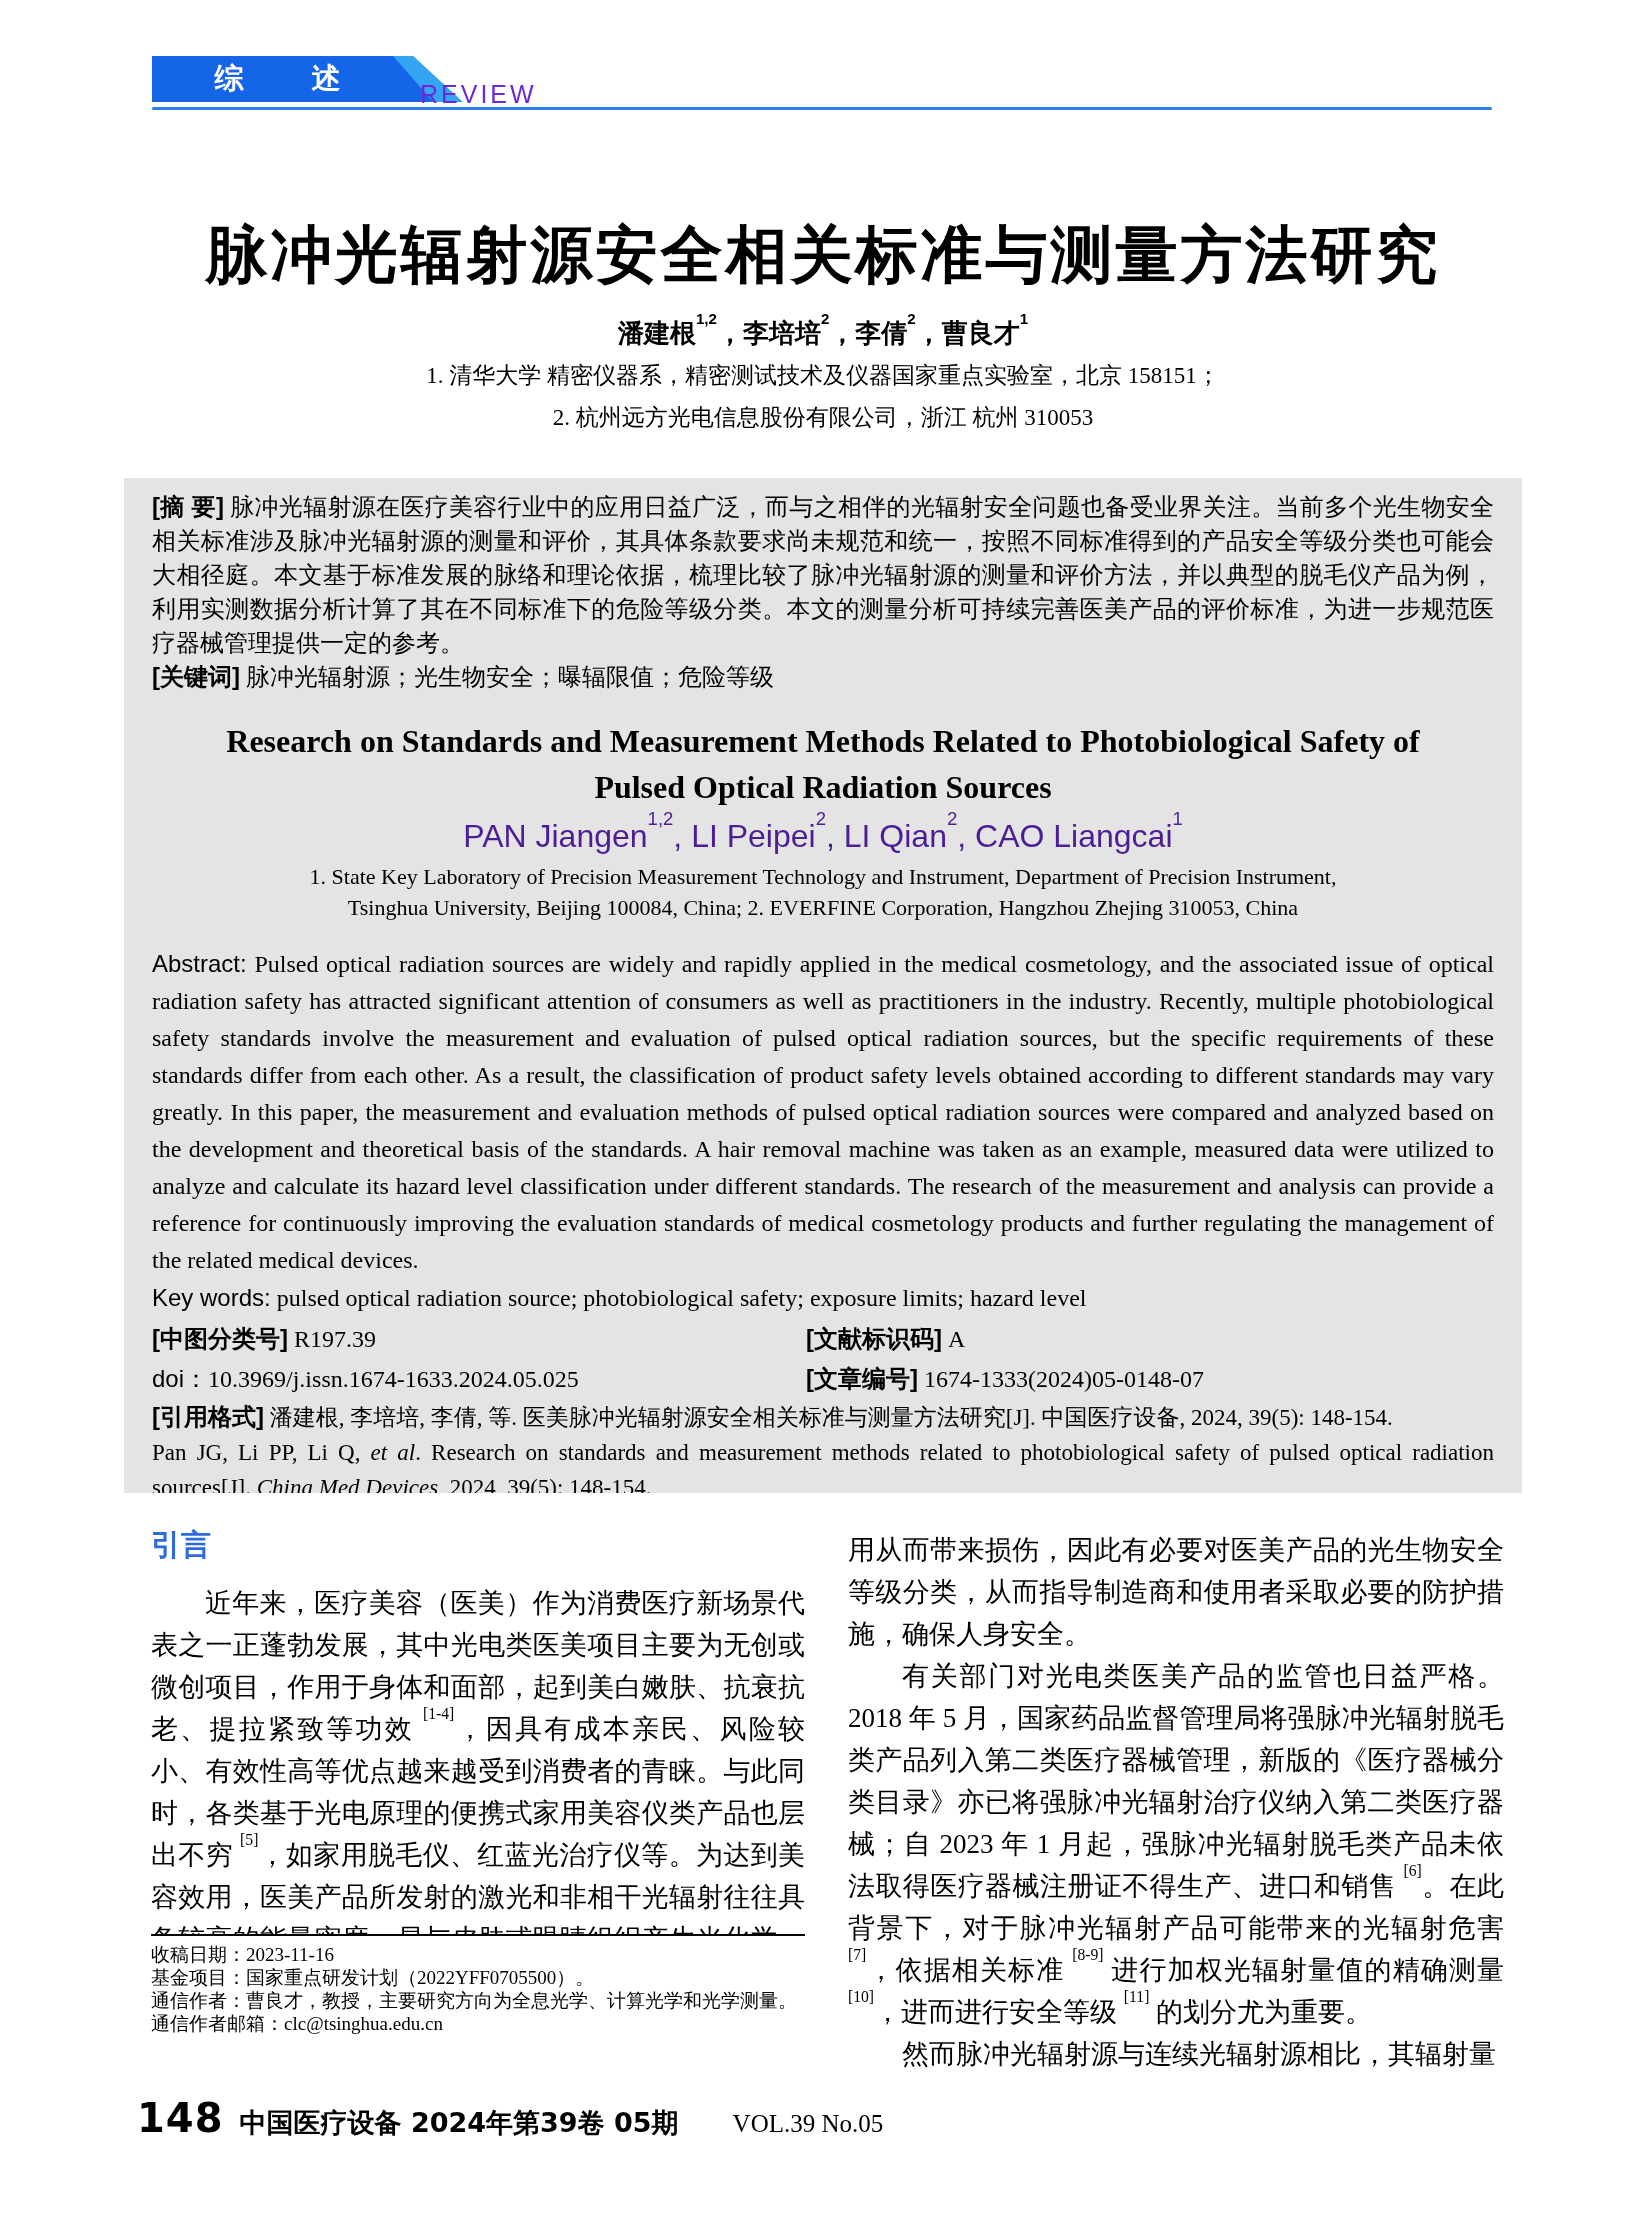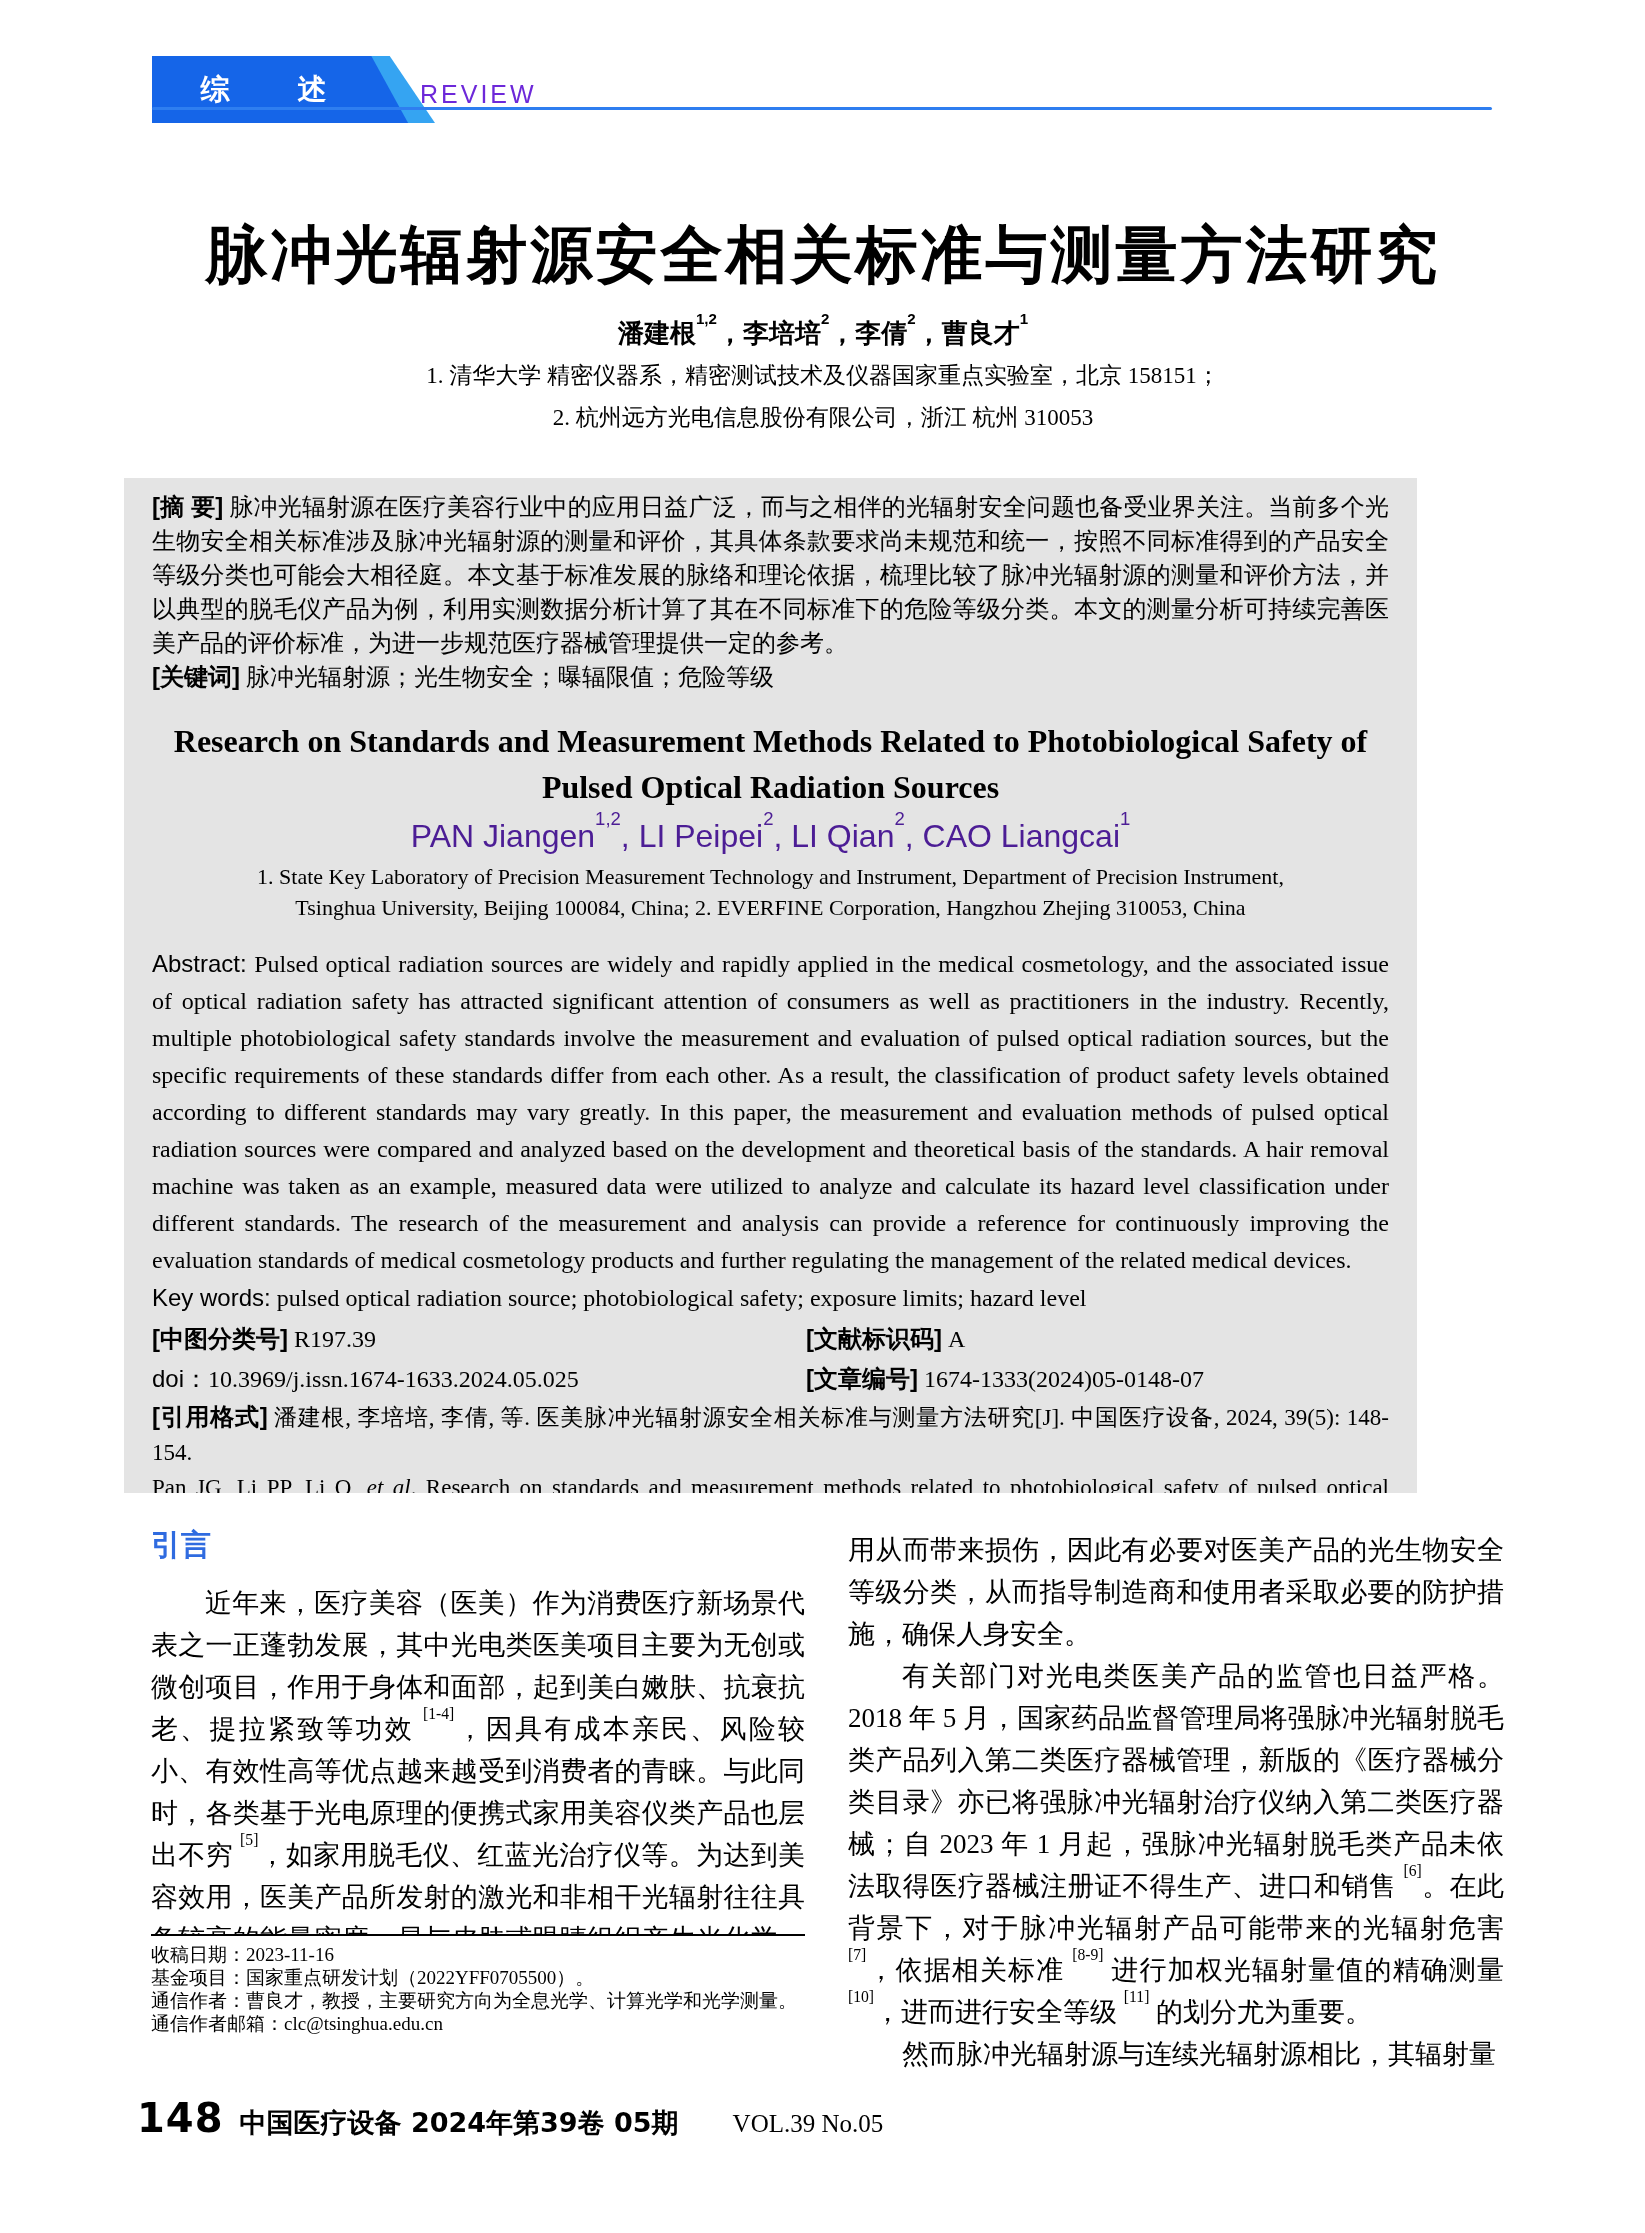--- a/index.html
+++ b/index.html
@@ -5,21 +5,21 @@
   html,body { margin:0; padding:0; background:#ffffff; }
   .page {
     position:relative; width:1646px; height:2234px; margin:0 auto;
     background:#ffffff; color:#000;
     font-family:"Liberation Sans","DejaVu Sans",sans-serif;
     overflow:hidden;
   }
   sup { font-size:0.58em; line-height:0; position:relative; top:-0.55em; }
 
   
-  .badge-wrap { position:absolute; left:152px; top:56px; width:283px; height:67px; }
+  .badge-wrap { position:absolute; left:152px; top:56px; width:283px; height:46px;padding-left:28px; }
   .badge-light { position:absolute; inset:0; background:#35a4f2;
     clip-path:polygon(0 0, 84% 0, 100% 100%, 0 100%); }
   .badge-dark { position:absolute; inset:0; background:#1565e8;
     clip-path:polygon(0 0, 77.5% 0, 90.5% 100%, 0 100%);
     display:flex; align-items:center; justify-content:center; padding-right:60px; box-sizing:border-box; }
   .badge-text { color:#fff; font-size:29px; font-weight:bold; letter-spacing:30px; text-indent:30px; white-space:nowrap; }
   .review-label { position:absolute; left:420px; top:80px; font-size:25px; color:#6d28d9; letter-spacing:3px; }
   .header-rule { position:absolute; left:152px; top:107px; width:1340px; height:3px; background:#2e7ef0; border-radius:2px; }
 
   
@@ -27,21 +27,21 @@
     font-size:62px; font-weight:bold; letter-spacing:3px;
     font-family:"DejaVu Sans","Liberation Sans",sans-serif; }
   .authors-cn { position:absolute; left:0; top:316px; width:100%; text-align:center;
     font-size:26px; font-weight:bold; }
   .affil-cn { position:absolute; left:0; width:100%; text-align:center; font-size:23px;
     font-family:"Liberation Serif","DejaVu Serif",serif; }
   .affil-cn-1 { top:360px; }
   .affil-cn-2 { top:402px; }
 
   
-  .gray-box { position:absolute; left:124px; top:478px; width:1293px; height:1015px;
+  .gray-box { position:absolute; left:124px; top:478px; width:1398px; height:1015px;
     background:#e4e4e4; box-sizing:border-box; padding:12px 28px 0 28px; overflow:hidden; }
   .abs-cn { font-size:24px; line-height:34px; text-align:justify;
     font-family:"Liberation Serif","DejaVu Serif",serif; }
   .abs-label { font-weight:bold; font-family:"Liberation Sans","DejaVu Sans",sans-serif; }
   .kw-cn { margin-top:0; }
   .title-en { margin-top:24px; text-align:center; font-size:32px; font-weight:bold; line-height:46px;
     font-family:"Liberation Serif","DejaVu Serif",serif; }
   .authors-en { margin-top:8px; text-align:center; font-size:32px; color:#4c1d95;
     font-family:"Liberation Sans","DejaVu Sans",sans-serif; }
   .affil-en { margin-top:6px; text-align:center; font-size:22px; line-height:31px;

